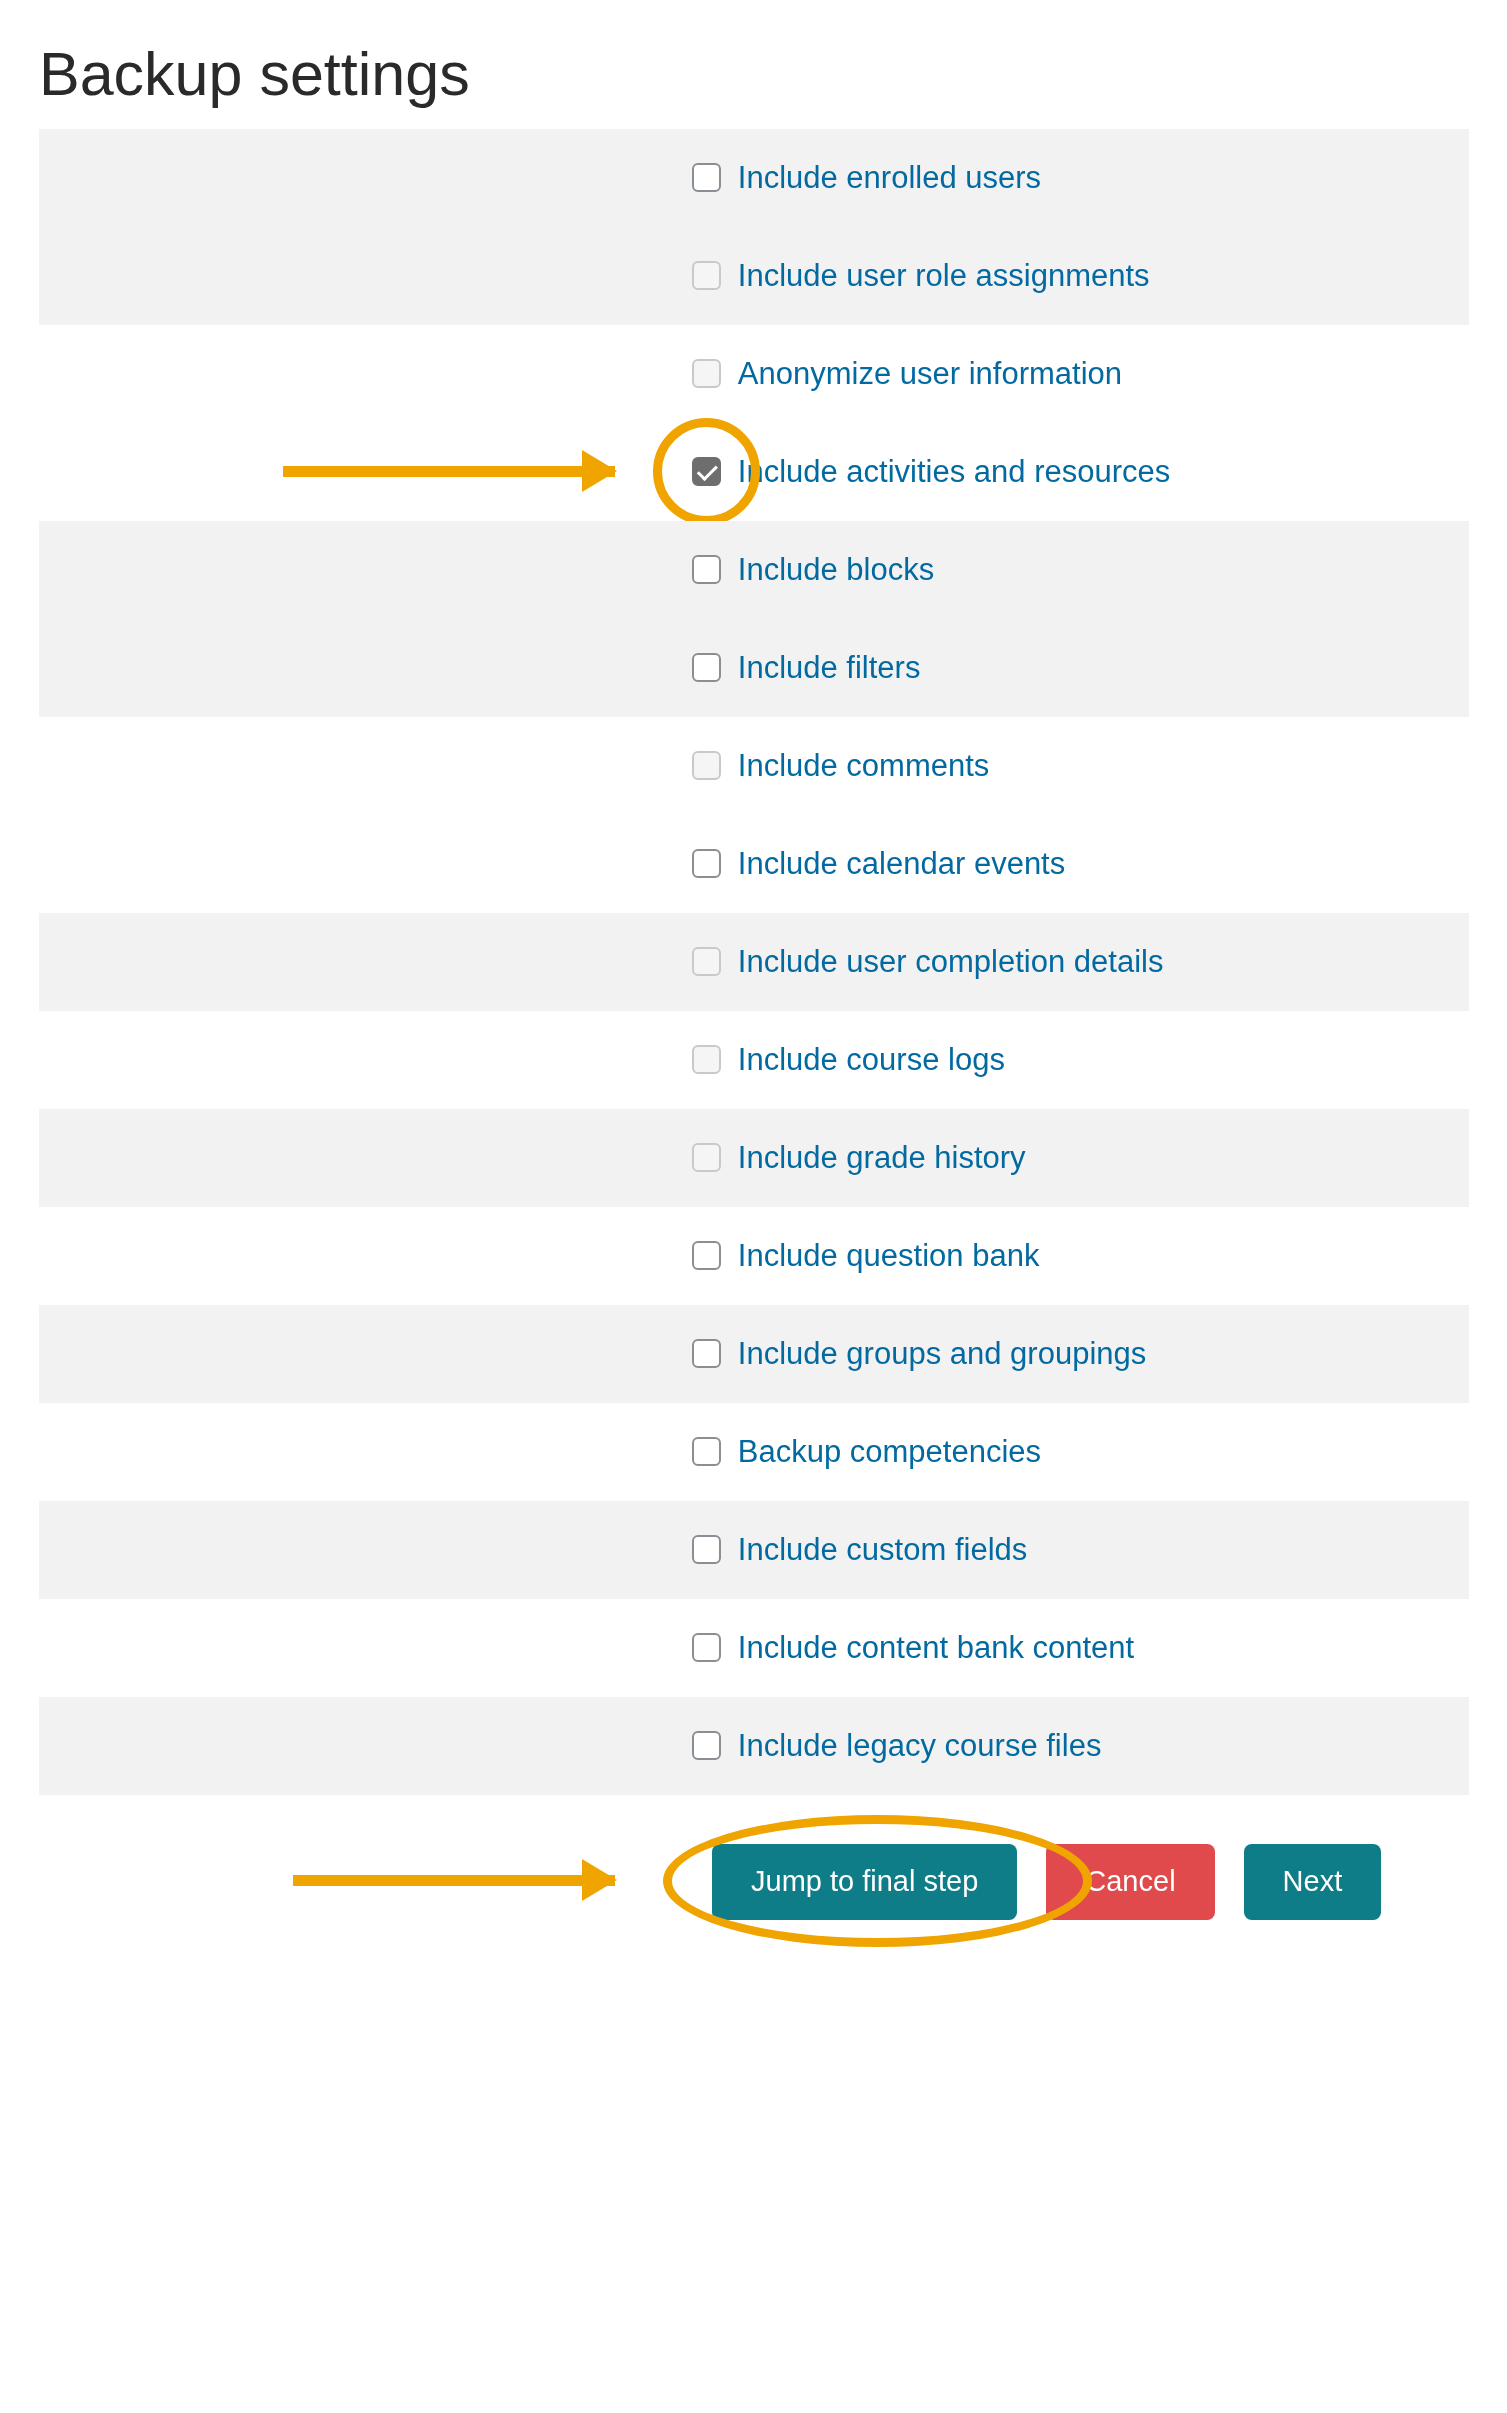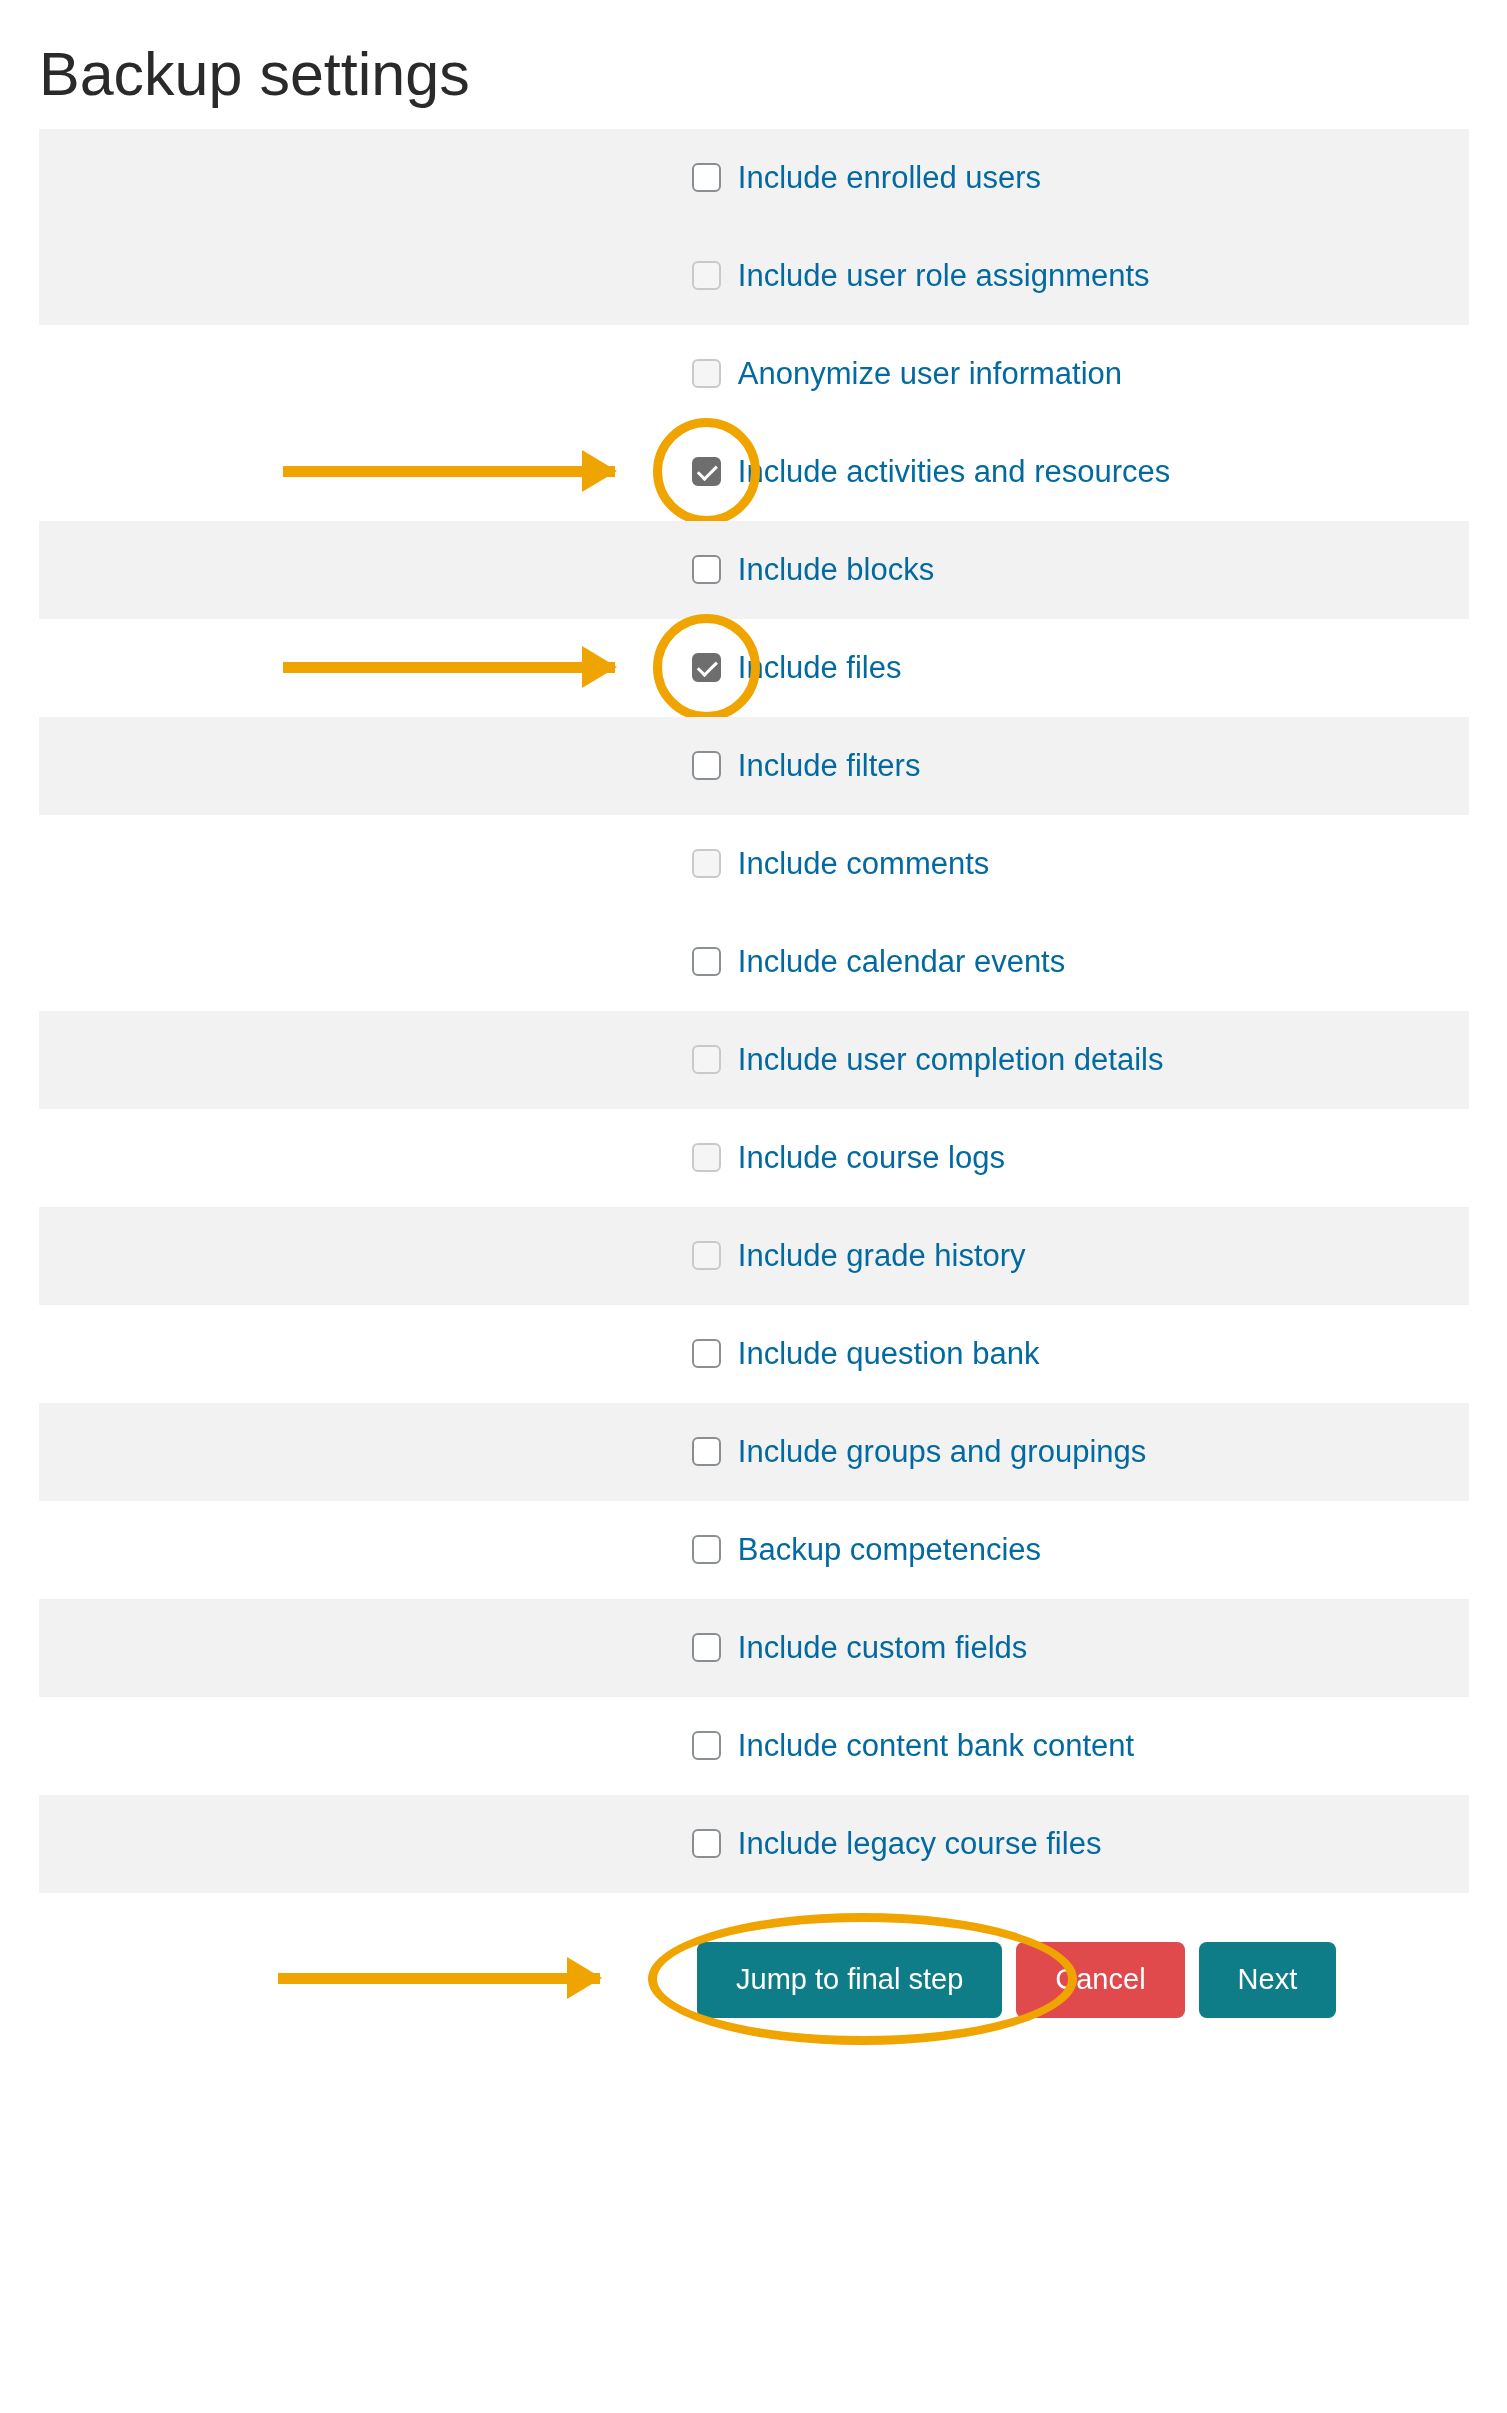--- a/index.html
+++ b/index.html
@@ -93,21 +93,21 @@
     width: 0; height: 0;
     border-left: 35px solid #f0a400;
     border-top: 21.5px solid transparent;
     border-bottom: 21.5px solid transparent;
   }
 
   .button-row {
     display: flex;
     align-items: flex-end;
     padding-top: 49px;
-    gap: 14px;
+    gap: 29px;
     position: relative;
   }
   .button-row .left-spacer { width: 644px; flex: 0 0 644px; }
   .btn {
     font-size: 29px;
     font-weight: 400;
     color: #fff;
     padding: 21.5px 39px;
     border: none;
     border-radius: 7.8px;
@@ -153,29 +153,20 @@
         <div class="annot-circle" style="left: 614px; top: -4.9px;"></div>
         <div class="annot-arrow" style="left: 244px; top: 43px; width: 332px;"></div>
       </div>
       <div class="setting-row alt">
         <div class="left-spacer"></div>
         <div class="cb-wrap">
           <div class="cb"></div>
         </div>
         <div class="label">Include blocks</div>
       </div>
-      <div class="setting-row">
-        <div class="left-spacer"></div>
-        <div class="cb-wrap">
-          <div class="cb checked"></div>
-        </div>
-        <div class="label">Include files</div>
-        <div class="annot-circle" style="left: 614px; top: -4.9px;"></div>
-        <div class="annot-arrow" style="left: 244px; top: 43px; width: 332px;"></div>
-      </div>
       <div class="setting-row alt">
         <div class="left-spacer"></div>
         <div class="cb-wrap">
           <div class="cb"></div>
         </div>
         <div class="label">Include filters</div>
       </div>
       <div class="setting-row">
         <div class="left-spacer"></div>
         <div class="cb-wrap">

